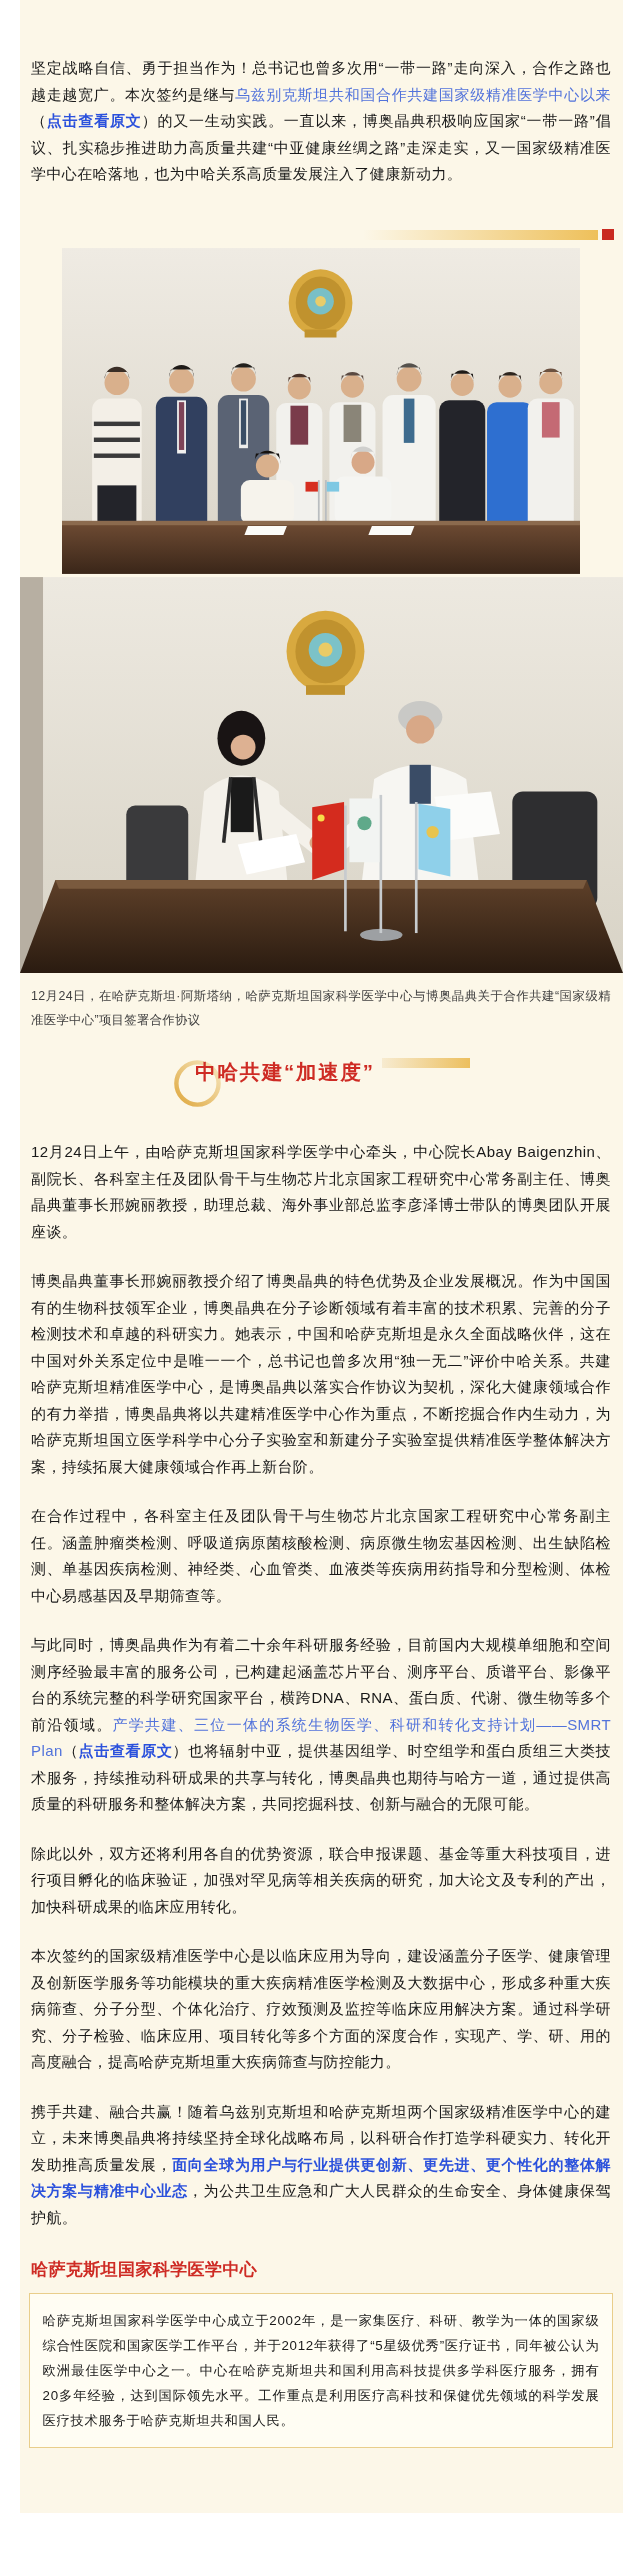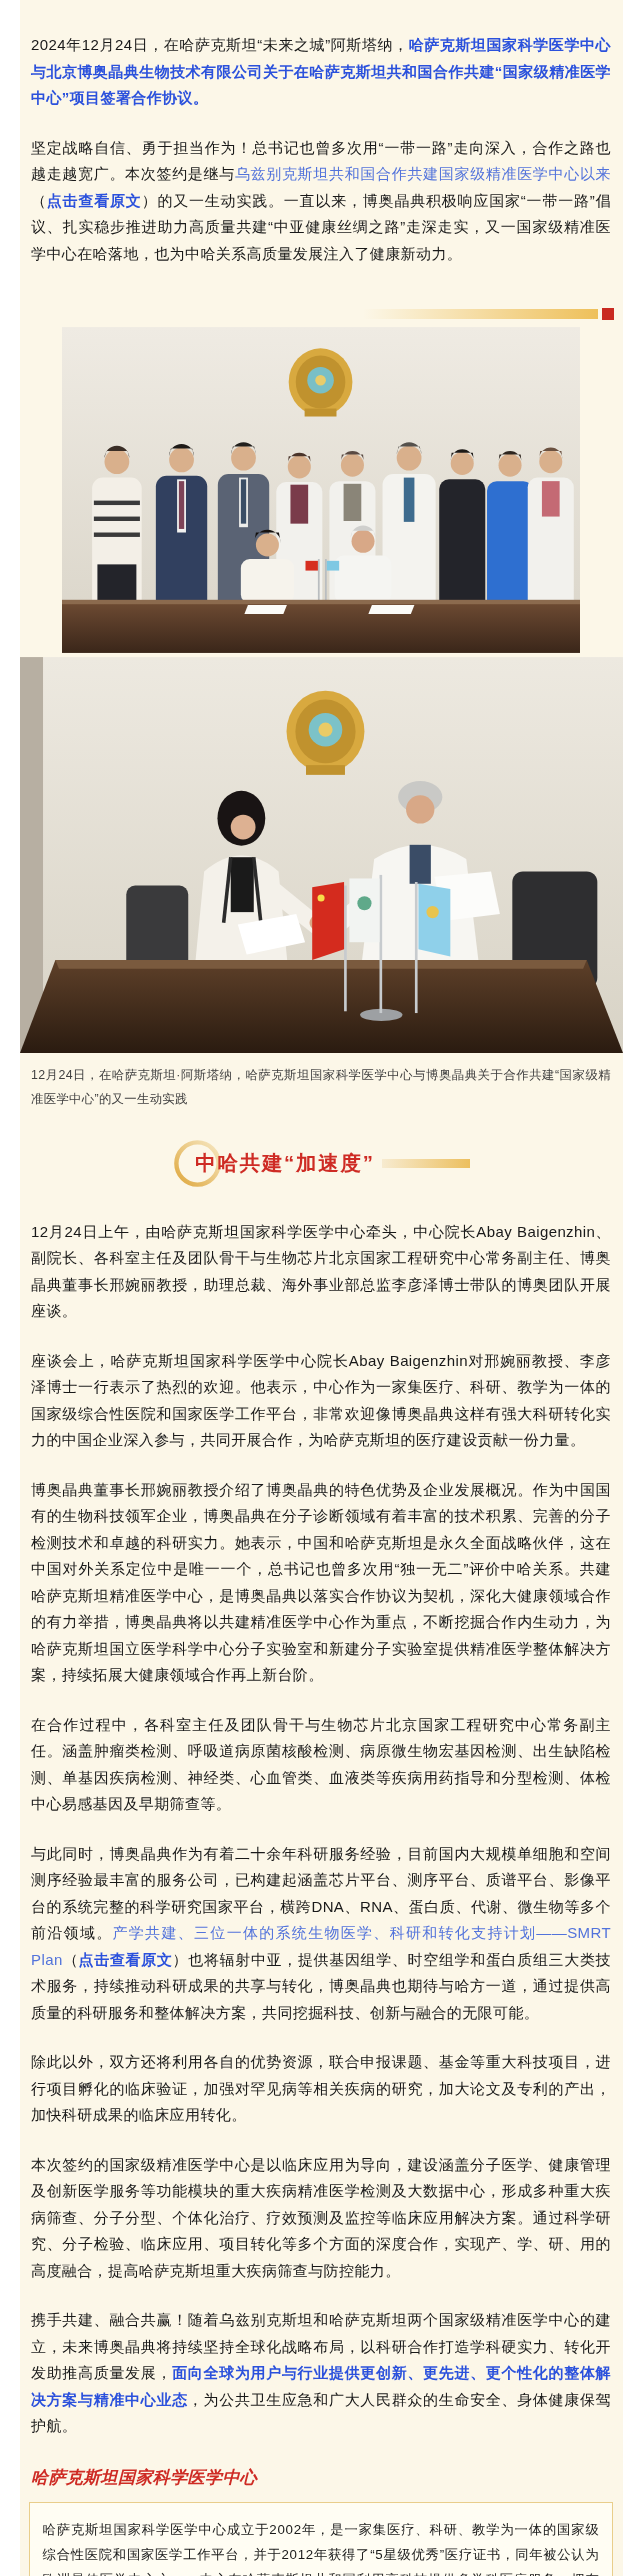--- a/index.html
+++ b/index.html
@@ -9,34 +9,33 @@
   .para.first{margin-top:0;}
   .seg-plain{color:#191919;}
   .seg-em{color:#2B51DC;font-weight:bold;}
   .seg-link{color:#5273DB;}
   .divider-row{display:flex;justify-content:flex-end;align-items:center;margin:41px 8.8px 7px 0;height:12.4px;}
   .divider-bar{width:235px;height:9.7px;background:linear-gradient(to right,rgba(238,192,90,0),#EEC05A);}
   .divider-square{width:11.5px;height:11.5px;background:#C92A21;margin-left:4.4px;}
   .photo1{display:block;width:518px;height:326px;margin:0 auto;}
   .photo2{display:block;width:603px;height:396px;margin-top:3.5px;}
   .caption{margin:10.6px 11.5px 0 11.5px;font-size:12.4px;line-height:24px;letter-spacing:0.3px;color:#404040;text-align:justify;}
-  .badge{margin:26.5px 0 30px 0;display:flex;align-items:center;justify-content:center;height:51px;}
+  .badge{margin:26.5px 0 30px 0;display:flex;align-items:flex-start;justify-content:center;height:51px;}
   .badge-ring{width:51px;height:51px;flex:0 0 auto;}
   .badge-title{font-size:20.4px;font-weight:bold;color:#CE2B24;letter-spacing:1.8px;margin-left:-28px;white-space:nowrap;}
   .badge-bar{width:88px;height:9.7px;margin-left:7px;background:linear-gradient(to right,#F7EBD0,#ECBF5E);}
-  .subheading{margin:26.5px 11.5px 0 11.5px;font-size:17px;font-weight:bold;color:#CE2B24;letter-spacing:0.4px;font-style:italic;}
+  .subheading{margin:26.5px 11.5px 0 11.5px;font-size:17px;font-weight:bold;color:#CE2B24;letter-spacing:0.4px;}
   .infobox{margin:12.4px 9.7px 0 9.7px;background:#FFFDF3;border:0.9px solid #E9CE8B;padding:14px 12.4px;}
   .infobox p{margin:0;font-size:13.3px;line-height:25px;letter-spacing:0.7px;color:#191919;text-align:justify;}
 </style>
 </head>
 <body>
 
 <div class="page">
 
-  <p class="para first"><span class="seg-plain">2024年12月24日，在哈萨克斯坦“未来之城”阿斯塔纳，</span><span class="seg-em">哈萨克斯坦国家科学医学中心与北京博奥晶典生物技术有限公司关于在哈萨克斯坦共和国合作共建“国家级精准医学中心”项目签署合作协议。</span></p>
   <p class="para"><span class="seg-plain">坚定战略自信、勇于担当作为！总书记也曾多次用“一带一路”走向深入，合作之路也越走越宽广。本次签约是继与</span><span class="seg-link">乌兹别克斯坦共和国合作共建国家级精准医学中心以来</span><span class="seg-plain">（</span><span class="seg-em">点击查看原文</span><span class="seg-plain">）的又一生动实践。一直以来，博奥晶典积极响应国家“一带一路”倡议、扎实稳步推进助力高质量共建“中亚健康丝绸之路”走深走实，又一国家级精准医学中心在哈落地，也为中哈关系高质量发展注入了健康新动力。</span></p>
 
   <div class="divider-row">
     <div class="divider-bar"></div>
     <div class="divider-square"></div>
   </div>
 
   <svg class="photo1" viewBox="0 0 585 368" xmlns="http://www.w3.org/2000/svg">
     <defs>
       <linearGradient id="w1" x1="0" y1="0" x2="0" y2="1">
@@ -181,38 +180,37 @@
     <rect x="406" y="246" width="3" height="156" fill="#C7CBCE"></rect>
     <rect x="446" y="254" width="3" height="148" fill="#C7CBCE"></rect>
     <path d="M330,260 L366,254 L366,330 L330,342 Z" fill="#D42B1E"></path>
     <circle cx="340" cy="272" r="4" fill="#F7DE4A"></circle>
     <rect x="372" y="250" width="34" height="72" fill="#F2F4F2"></rect>
     <circle cx="389" cy="278" r="8" fill="#5FA98A"></circle>
     <path d="M450,256 L486,262 L486,338 L450,330 Z" fill="#8FD0EA"></path>
     <circle cx="466" cy="288" r="7" fill="#E8C44F"></circle>
   </svg>
 
-  <p class="caption">12月24日，在哈萨克斯坦·阿斯塔纳，哈萨克斯坦国家科学医学中心与博奥晶典关于合作共建“国家级精准医学中心”的又一生动实践</p>
+  <p class="caption">12月24日，在哈萨克斯坦·阿斯塔纳，哈萨克斯坦国家科学医学中心与博奥晶典关于合作共建“国家级精准医学中心”项目签署合作协议</p>
 
   <div class="badge">
     <svg class="badge-ring" viewBox="0 0 58 58" xmlns="http://www.w3.org/2000/svg">
       <defs>
         <linearGradient id="ringG" x1="0" y1="1" x2="1" y2="0">
           <stop offset="0" stop-color="#DFA83E"></stop>
             <stop offset="1" stop-color="#F6E7C2"></stop>
         </linearGradient>
       </defs>
       <circle cx="29" cy="29" r="24" fill="none" stroke="url(#ringG)" stroke-width="5"></circle>
     </svg>
     <span class="badge-title">中哈共建“加速度”</span>
     <div class="badge-bar"></div>
   </div>
 
   <p class="para"><span class="seg-plain">12月24日上午，由哈萨克斯坦国家科学医学中心牵头，中心院长Abay Baigenzhin、副院长、各科室主任及团队骨干与生物芯片北京国家工程研究中心常务副主任、博奥晶典董事长邢婉丽教授，助理总裁、海外事业部总监李彦泽博士带队的博奥团队开展座谈。</span></p>
-  <p class="para"><span class="seg-plain">座谈会上，哈萨克斯坦国家科学医学中心院长Abay Baigenzhin对邢婉丽教授、李彦泽博士一行表示了热烈的欢迎。他表示，中心作为一家集医疗、科研、教学为一体的国家级综合性医院和国家医学工作平台，非常欢迎像博奥晶典这样有强大科研转化实力的中国企业深入参与，共同开展合作，为哈萨克斯坦的医疗建设贡献一份力量。</span></p>
   <p class="para"><span class="seg-plain">博奥晶典董事长邢婉丽教授介绍了博奥晶典的特色优势及企业发展概况。作为中国国有的生物科技领军企业，博奥晶典在分子诊断领域有着丰富的技术积累、完善的分子检测技术和卓越的科研实力。她表示，中国和哈萨克斯坦是永久全面战略伙伴，这在中国对外关系定位中是唯一一个，总书记也曾多次用“独一无二”评价中哈关系。共建哈萨克斯坦精准医学中心，是博奥晶典以落实合作协议为契机，深化大健康领域合作的有力举措，博奥晶典将以共建精准医学中心作为重点，不断挖掘合作内生动力，为哈萨克斯坦国立医学科学中心分子实验室和新建分子实验室提供精准医学整体解决方案，持续拓展大健康领域合作再上新台阶。</span></p>
   <p class="para"><span class="seg-plain">在合作过程中，各科室主任及团队骨干与生物芯片北京国家工程研究中心常务副主任。涵盖肿瘤类检测、呼吸道病原菌核酸检测、病原微生物宏基因检测、出生缺陷检测、单基因疾病检测、神经类、心血管类、血液类等疾病用药指导和分型检测、体检中心易感基因及早期筛查等。</span></p>
   <p class="para"><span class="seg-plain">与此同时，博奥晶典作为有着二十余年科研服务经验，目前国内大规模单细胞和空间测序经验最丰富的服务公司，已构建起涵盖芯片平台、测序平台、质谱平台、影像平台的系统完整的科学研究国家平台，横跨DNA、RNA、蛋白质、代谢、微生物等多个前沿领域。</span><span class="seg-link">产学共建、三位一体的系统生物医学、科研和转化支持计划——SMRT Plan</span><span class="seg-plain">（</span><span class="seg-em">点击查看原文</span><span class="seg-plain">）也将辐射中亚，提供基因组学、时空组学和蛋白质组三大类技术服务，持续推动科研成果的共享与转化，博奥晶典也期待与哈方一道，通过提供高质量的科研服务和整体解决方案，共同挖掘科技、创新与融合的无限可能。</span></p>
   <p class="para"><span class="seg-plain">除此以外，双方还将利用各自的优势资源，联合申报课题、基金等重大科技项目，进行项目孵化的临床验证，加强对罕见病等相关疾病的研究，加大论文及专利的产出，加快科研成果的临床应用转化。</span></p>
   <p class="para"><span class="seg-plain">本次签约的国家级精准医学中心是以临床应用为导向，建设涵盖分子医学、健康管理及创新医学服务等功能模块的重大疾病精准医学检测及大数据中心，形成多种重大疾病筛查、分子分型、个体化治疗、疗效预测及监控等临床应用解决方案。通过科学研究、分子检验、临床应用、项目转化等多个方面的深度合作，实现产、学、研、用的高度融合，提高哈萨克斯坦重大疾病筛查与防控能力。</span></p>
   <p class="para"><span class="seg-plain">携手共建、融合共赢！随着乌兹别克斯坦和哈萨克斯坦两个国家级精准医学中心的建立，未来博奥晶典将持续坚持全球化战略布局，以科研合作打造学科硬实力、转化开发助推高质量发展，</span><span class="seg-em">面向全球为用户与行业提供更创新、更先进、更个性化的整体解决方案与精准中心业态</span><span class="seg-plain">，为公共卫生应急和广大人民群众的生命安全、身体健康保驾护航。</span></p>
 
   <h2 class="subheading">哈萨克斯坦国家科学医学中心</h2>
 
   <div class="infobox">

